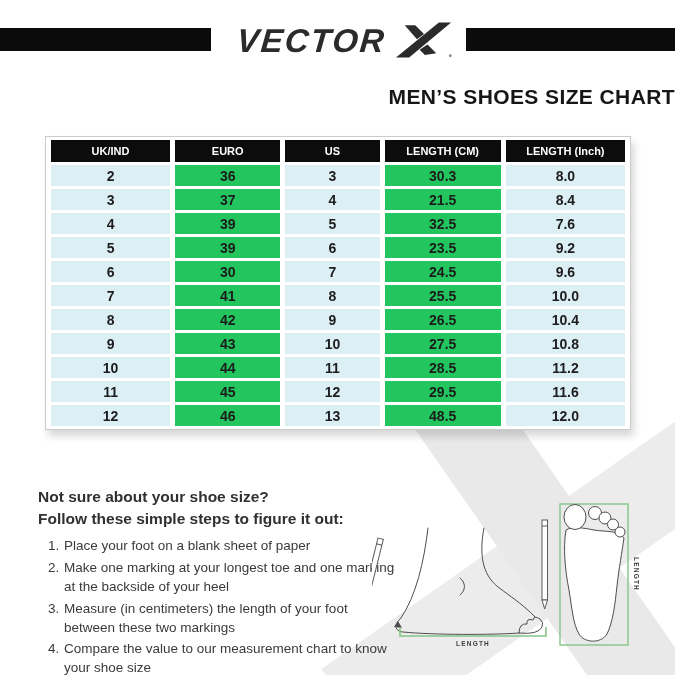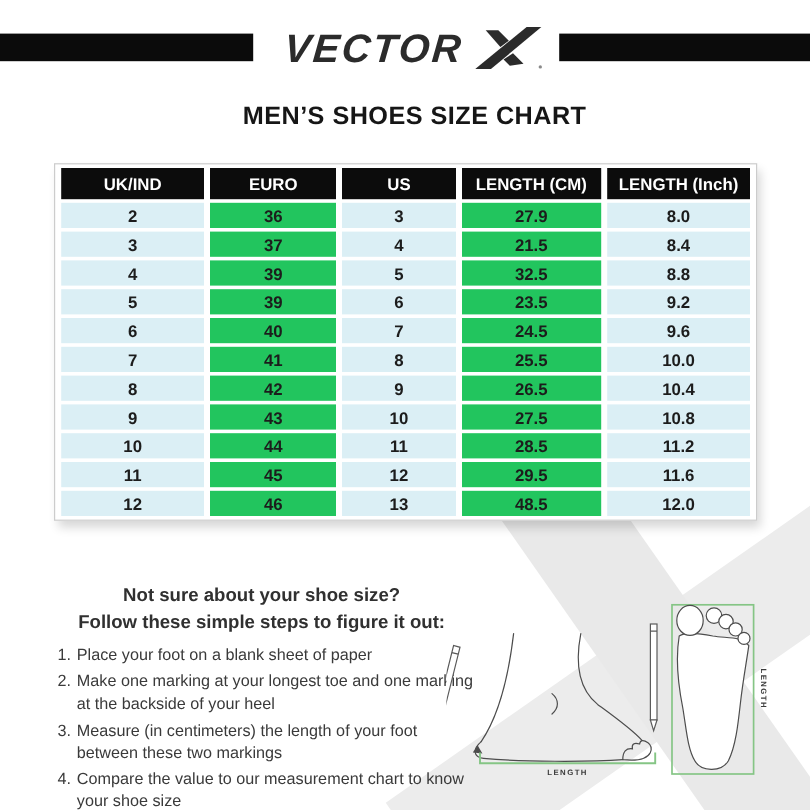--- a/index.html
+++ b/index.html
@@ -14,46 +14,46 @@
   .bar { position:absolute; top:28px; height:23px; background:#0b0b0b; }
   .bar-left  { left:0;  width:211px; }
   .bar-right { left:466px; right:0; }
   .logo { position:absolute; left:237px; top:20px; height:40px;
           display:flex; align-items:center; gap:10px; }
   .logo-text {
     font-size:33px; font-weight:bold; font-style:italic; color:#2b2b2b;
     letter-spacing:2px; transform:skewX(-5deg); line-height:1;
   }
   .page-title {
-    position:absolute; left:0; right:0; top:85px; text-align:center;
+    position:absolute; left:0; right:0; top:85px; text-align:right;
     font-size:21px; font-weight:bold; color:#161616; letter-spacing:0.4px;margin-left:16px;
   }
 
   
   .table-wrap {
     position:absolute; left:45px; top:136px; width:584px;
     background:#ffffff; border:1px solid #cccccc;
     box-shadow:3px 6px 8px rgba(0,0,0,0.16);
   }
   table.size { width:100%; border-collapse:separate; border-spacing:5px 3px; }
   table.size th {
-    background:#0c0c0c; color:#ffffff; font-size:14px; font-weight:bold;
+    background:#0c0c0c; color:#ffffff; font-size:11px; font-weight:bold;
     padding:5px 0; text-align:center; white-space:nowrap;
   }
   table.size td {
     text-align:center; font-size:14px; font-weight:bold; color:#1c1c1c;
     padding:2.5px 0;
   }
   td.c-blue  { background:#dbeff5; }
   td.c-cream { background:#22c55e; }
 
   
   .instructions { position:absolute; left:38px; top:486px; width:360px; }
   .instructions .q {
-    font-size:15.5px; font-weight:bold; color:#303030; line-height:1.42;text-align:center;
+    font-size:15.5px; font-weight:bold; color:#303030; line-height:1.42;
   }
   .instructions ol {
     margin:7px 0 0 0; padding-left:25px; font-size:13.5px; color:#3a3a3a;
     line-height:1.4;
   }
   .instructions li { margin-bottom:3px; padding-left:1px; }
 
   
   .diagram { position:absolute; left:372px; top:486px; }
 </style>
@@ -100,47 +100,47 @@
               <th>US</th>
               <th>LENGTH (CM)</th>
               <th>LENGTH (Inch)</th>
             </tr>
         </thead>
         <tbody>
             <tr>
               <td class="c-blue">2</td>
               <td class="c-cream">36</td>
               <td class="c-blue">3</td>
-              <td class="c-cream">27.9</td>
+              <td class="c-cream">30.3</td>
               <td class="c-blue">8.0</td>
             </tr>
             <tr>
               <td class="c-blue">3</td>
               <td class="c-cream">37</td>
               <td class="c-blue">4</td>
               <td class="c-cream">21.5</td>
               <td class="c-blue">8.4</td>
             </tr>
             <tr>
               <td class="c-blue">4</td>
               <td class="c-cream">39</td>
               <td class="c-blue">5</td>
               <td class="c-cream">32.5</td>
-              <td class="c-blue">8.8</td>
+              <td class="c-blue">7.6</td>
             </tr>
             <tr>
               <td class="c-blue">5</td>
               <td class="c-cream">39</td>
               <td class="c-blue">6</td>
               <td class="c-cream">23.5</td>
               <td class="c-blue">9.2</td>
             </tr>
             <tr>
               <td class="c-blue">6</td>
-              <td class="c-cream">40</td>
+              <td class="c-cream">30</td>
               <td class="c-blue">7</td>
               <td class="c-cream">24.5</td>
               <td class="c-blue">9.6</td>
             </tr>
             <tr>
               <td class="c-blue">7</td>
               <td class="c-cream">41</td>
               <td class="c-blue">8</td>
               <td class="c-cream">25.5</td>
               <td class="c-blue">10.0</td>

